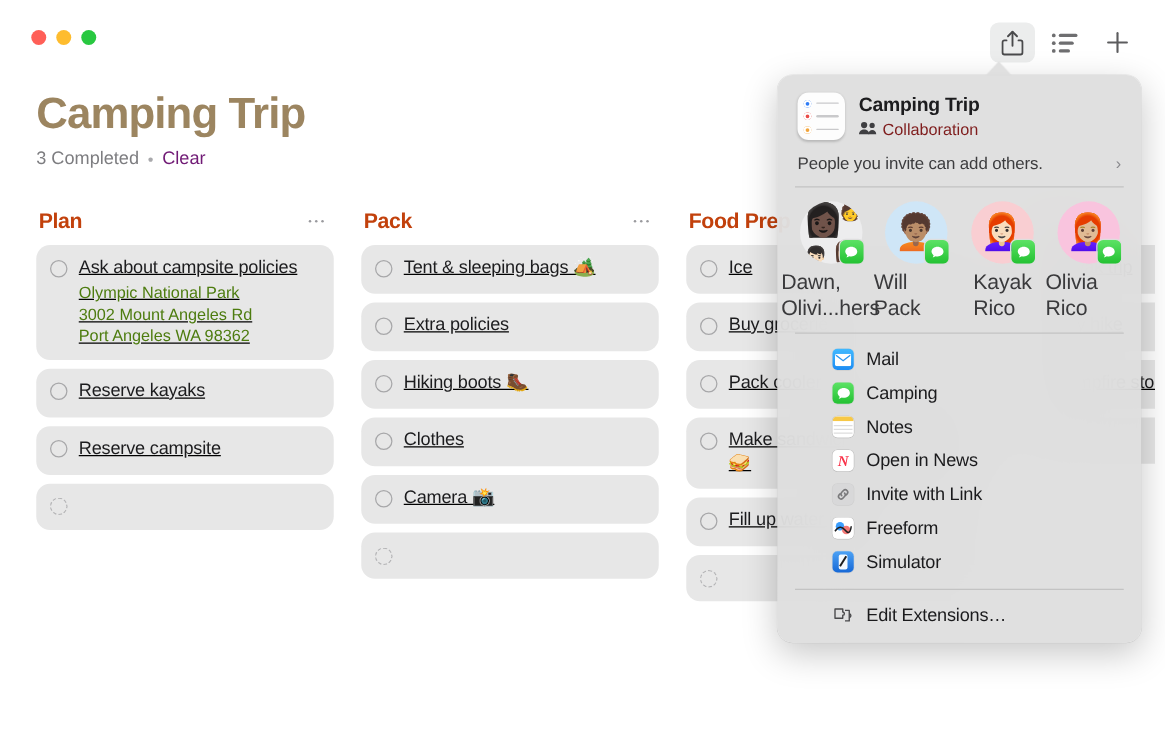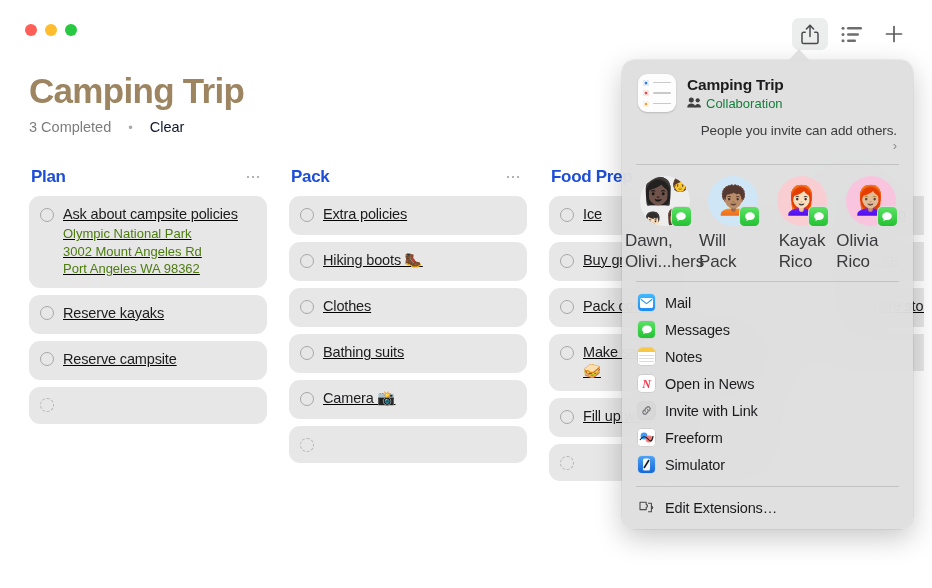--- a/index.html
+++ b/index.html
@@ -51,42 +51,42 @@
 
   
   #header { position: absolute; left: 21px; top: 66px; z-index: 2; }
   #list-title {
     font-size: 35px; font-weight: 700; letter-spacing: -0.7px;
     color: #9c8560; line-height: 1.06;
   }
   #subline {
     margin-top: 10px;
     font-size: 14.5px; color: #7d7d80;
-    display: flex; align-items: center; gap: 17px;
+    display: flex; align-items: center; gap: 7px;
   }
   #subline .dot { color: #a9a9ac; font-size: 13px; }
-  #clear-link { color: #0f172a; cursor: pointer; }
+  #clear-link { color: #701a75; cursor: pointer; }
 
   
   #board {
     position: absolute; left: 0; top: 152px;
     width: 916px; height: 424px;
     display: flex; gap: 0;
     padding-left: 10px;
     overflow: hidden;
   }
   .column { width: 260px; flex: 0 0 260px; padding: 0 11px; }
 
   .col-head {
     height: 38px;
     display: flex; align-items: center; justify-content: space-between;
     padding: 0 6px 0 2px;
   }
   .col-title {
-    font-size: 17px; font-weight: 700; color: #1d4ed8;
+    font-size: 17px; font-weight: 700; color: #c2410c;
     letter-spacing: -0.3px; white-space: nowrap;
   }
   .col-more {
     display: flex; gap: 2.5px; align-items: center;
     padding: 4px 2px;
   }
   .col-more i { width: 2.5px; height: 2.5px; border-radius: 50%; background: #9a9a9e; display:block; }
 
   .tasks { display: flex; flex-direction: column; gap: 7px; text-decoration: underline; }
 
@@ -146,29 +146,28 @@
     display: flex; flex-direction: column; justify-content: center;
     gap: 4.5px; padding: 0 5px;
     flex: 0 0 auto;
   }
   .app-row { display: flex; align-items: center; gap: 4px; }
   .app-dot { width: 6px; height: 6px; border-radius: 50%; flex:0 0 auto; }
   .app-line { height: 1.6px; background: #c9c9cb; border-radius: 1px; flex: 1; }
 
   .pop-title { font-size: 15.5px; font-weight: 700; color: #1c1c1e; letter-spacing: -0.2px; }
   .pop-sub {
-    font-size: 13px; color: #15803d; margin-top: 2px;
+    font-size: 13px; color: #7f1d1d; margin-top: 2px;
     display: flex; align-items: center; gap: 4px;
   }
   .people-icon { display:block; }
 
   .pop-note-row {
-    display: flex; align-items: flex-end; justify-content: space-between;
+    display: flex; align-items: center; justify-content: space-between;
     padding: 1px 16px 11px 16px;
-    flex-direction: column;
   }
   .pop-note { font-size: 13.5px; color: #3c3c3e; letter-spacing: -0.1px; }
   .chev { color: #8a8a8e; font-size: 13px; }
 
   .divider { height: 1px; background: #c3c3c3; margin: 0 14px; }
 
   .avatars { display: flex; padding: 11px 8px 9px 8px; }
   .person { width: 69px; display: flex; flex-direction: column; align-items: center; }
   .av-wrap { position: relative; width: 50px; height: 50px; }
   .av {
@@ -192,21 +191,21 @@
   .grp { background: #ededee; }
   .grp span { position: absolute; }
   .g1 { left: 3px;  top: 2px;  font-size: 26px; }
   .g2 { right: 1px; top: 2px;  font-size: 13px; }
   .g3 { left: 5px;  bottom: 0px; font-size: 14px; }
   .g4 { right: 3px; bottom: 1px; font-size: 16px; }
 
   .menu { padding: 7px 0 0 0; }
   .menu-item {
     display: flex; align-items: center; gap: 10px;
-    padding: 4px 16px; height: 27px;
+    padding: 4px 16px; height: 27px; margin-left: 28px;
   }
   .mi-icon {
     width: 17px; height: 17px; border-radius: 4px;
     flex: 0 0 auto;
     display: flex; align-items: center; justify-content: center;
     font-size: 11px; line-height: 1; overflow: hidden;
     box-shadow: 0 0 0 .5px rgba(0,0,0,.07);
   }
   .mi-label { font-size: 14.5px; color: #1b1b1d; letter-spacing: -0.15px; }
 
@@ -321,39 +320,39 @@
           <span class="col-more">
             <i></i>
             <i></i>
             <i></i>
           </span>
         </div>
         <div class="tasks">
           <div class="task">
             <span class="circle"></span>
             <div class="task-body">
+              <div class="task-title">Tent &amp; sleeping bags 🏕️</div>
+            </div>
+          </div>
+          <div class="task">
+            <span class="circle"></span>
+            <div class="task-body">
               <div class="task-title">Extra policies</div>
             </div>
           </div>
           <div class="task">
             <span class="circle"></span>
             <div class="task-body">
               <div class="task-title">Hiking boots 🥾</div>
             </div>
           </div>
           <div class="task">
             <span class="circle"></span>
             <div class="task-body">
               <div class="task-title">Clothes</div>
-            </div>
-          </div>
-          <div class="task">
-            <span class="circle"></span>
-            <div class="task-body">
-              <div class="task-title">Bathing suits</div>
             </div>
           </div>
           <div class="task">
             <span class="circle"></span>
             <div class="task-body">
               <div class="task-title">Camera 📸</div>
             </div>
           </div>
           <div class="task empty">
             <span class="circle dashed"></span>
@@ -554,21 +553,21 @@
           </svg>
         </span>
         <span class="mi-label">Mail</span>
       </div>
       <div class="menu-item">
         <span class="mi-icon ic-messages">
           <svg width="12" height="12" viewBox="0 0 12 12" fill="#fff">
             <path d="M6 1.4c2.7 0 4.9 1.7 4.9 3.9S8.7 9.2 6 9.2a6 6 0 0 1-1.6-.2l-2.4 1.2.8-1.9C2 7.6 1.1 6.5 1.1 5.3 1.1 3.1 3.3 1.4 6 1.4z"></path>
           </svg>
         </span>
-        <span class="mi-label">Messages</span>
+        <span class="mi-label">Camping</span>
       </div>
       <div class="menu-item">
         <span class="mi-icon ic-notes">
           <svg width="17" height="17" viewBox="0 0 17 17">
             <rect width="17" height="4" fill="#f7c846"></rect>
             <rect y="4" width="17" height="13" fill="#fff"></rect>
             <g stroke="#ddd" stroke-width="1">
               <path d="M1 7.5h15"></path>
               <path d="M1 10.5h15"></path>
               <path d="M1 13.5h15"></path>

